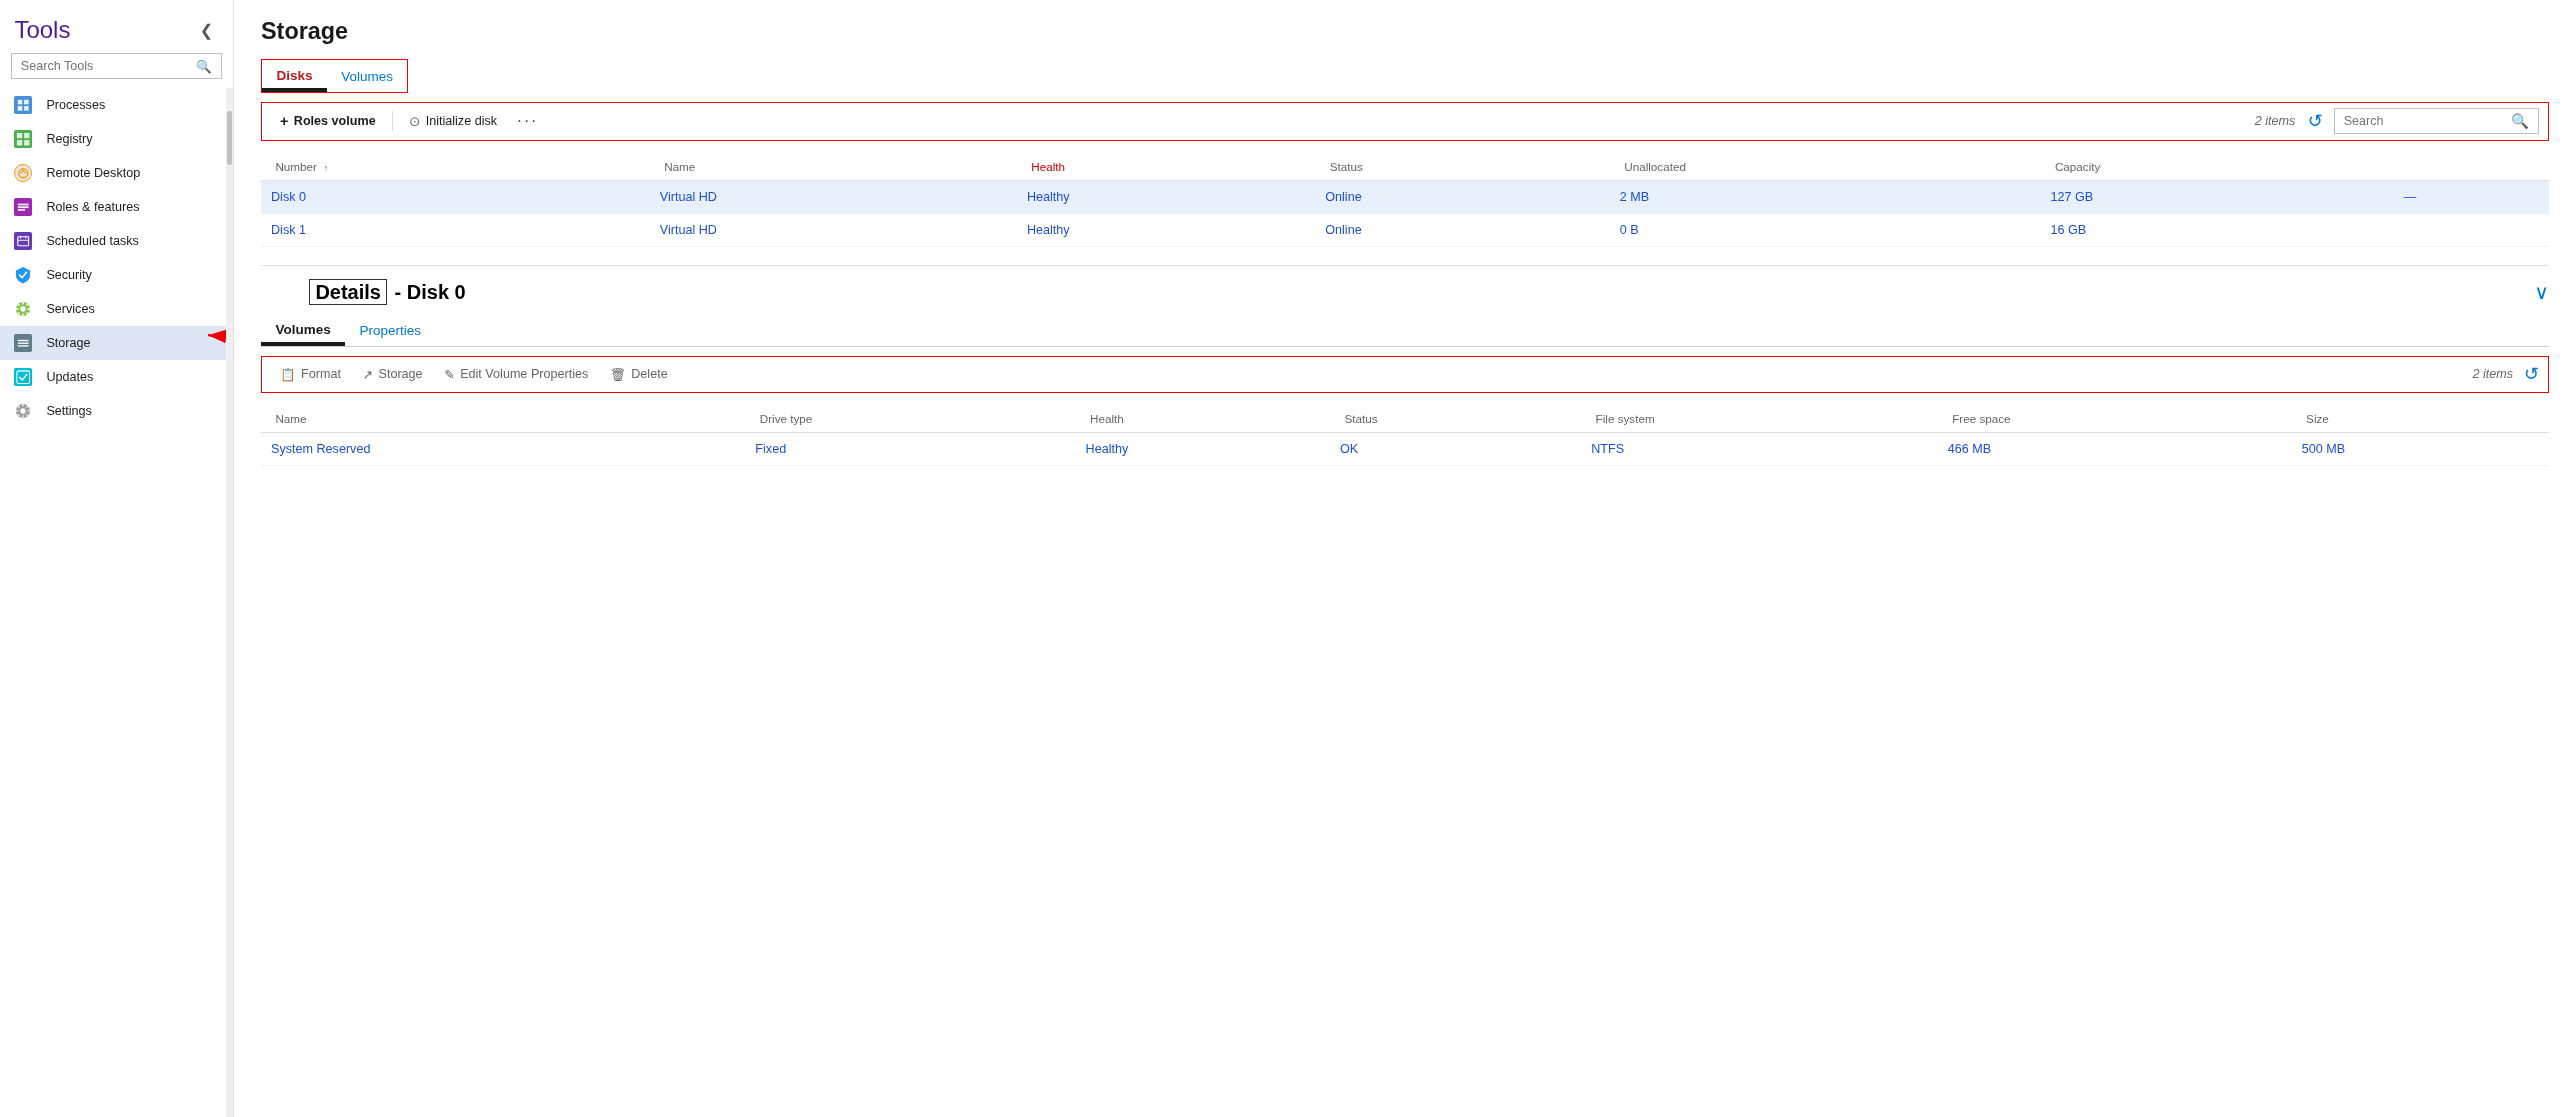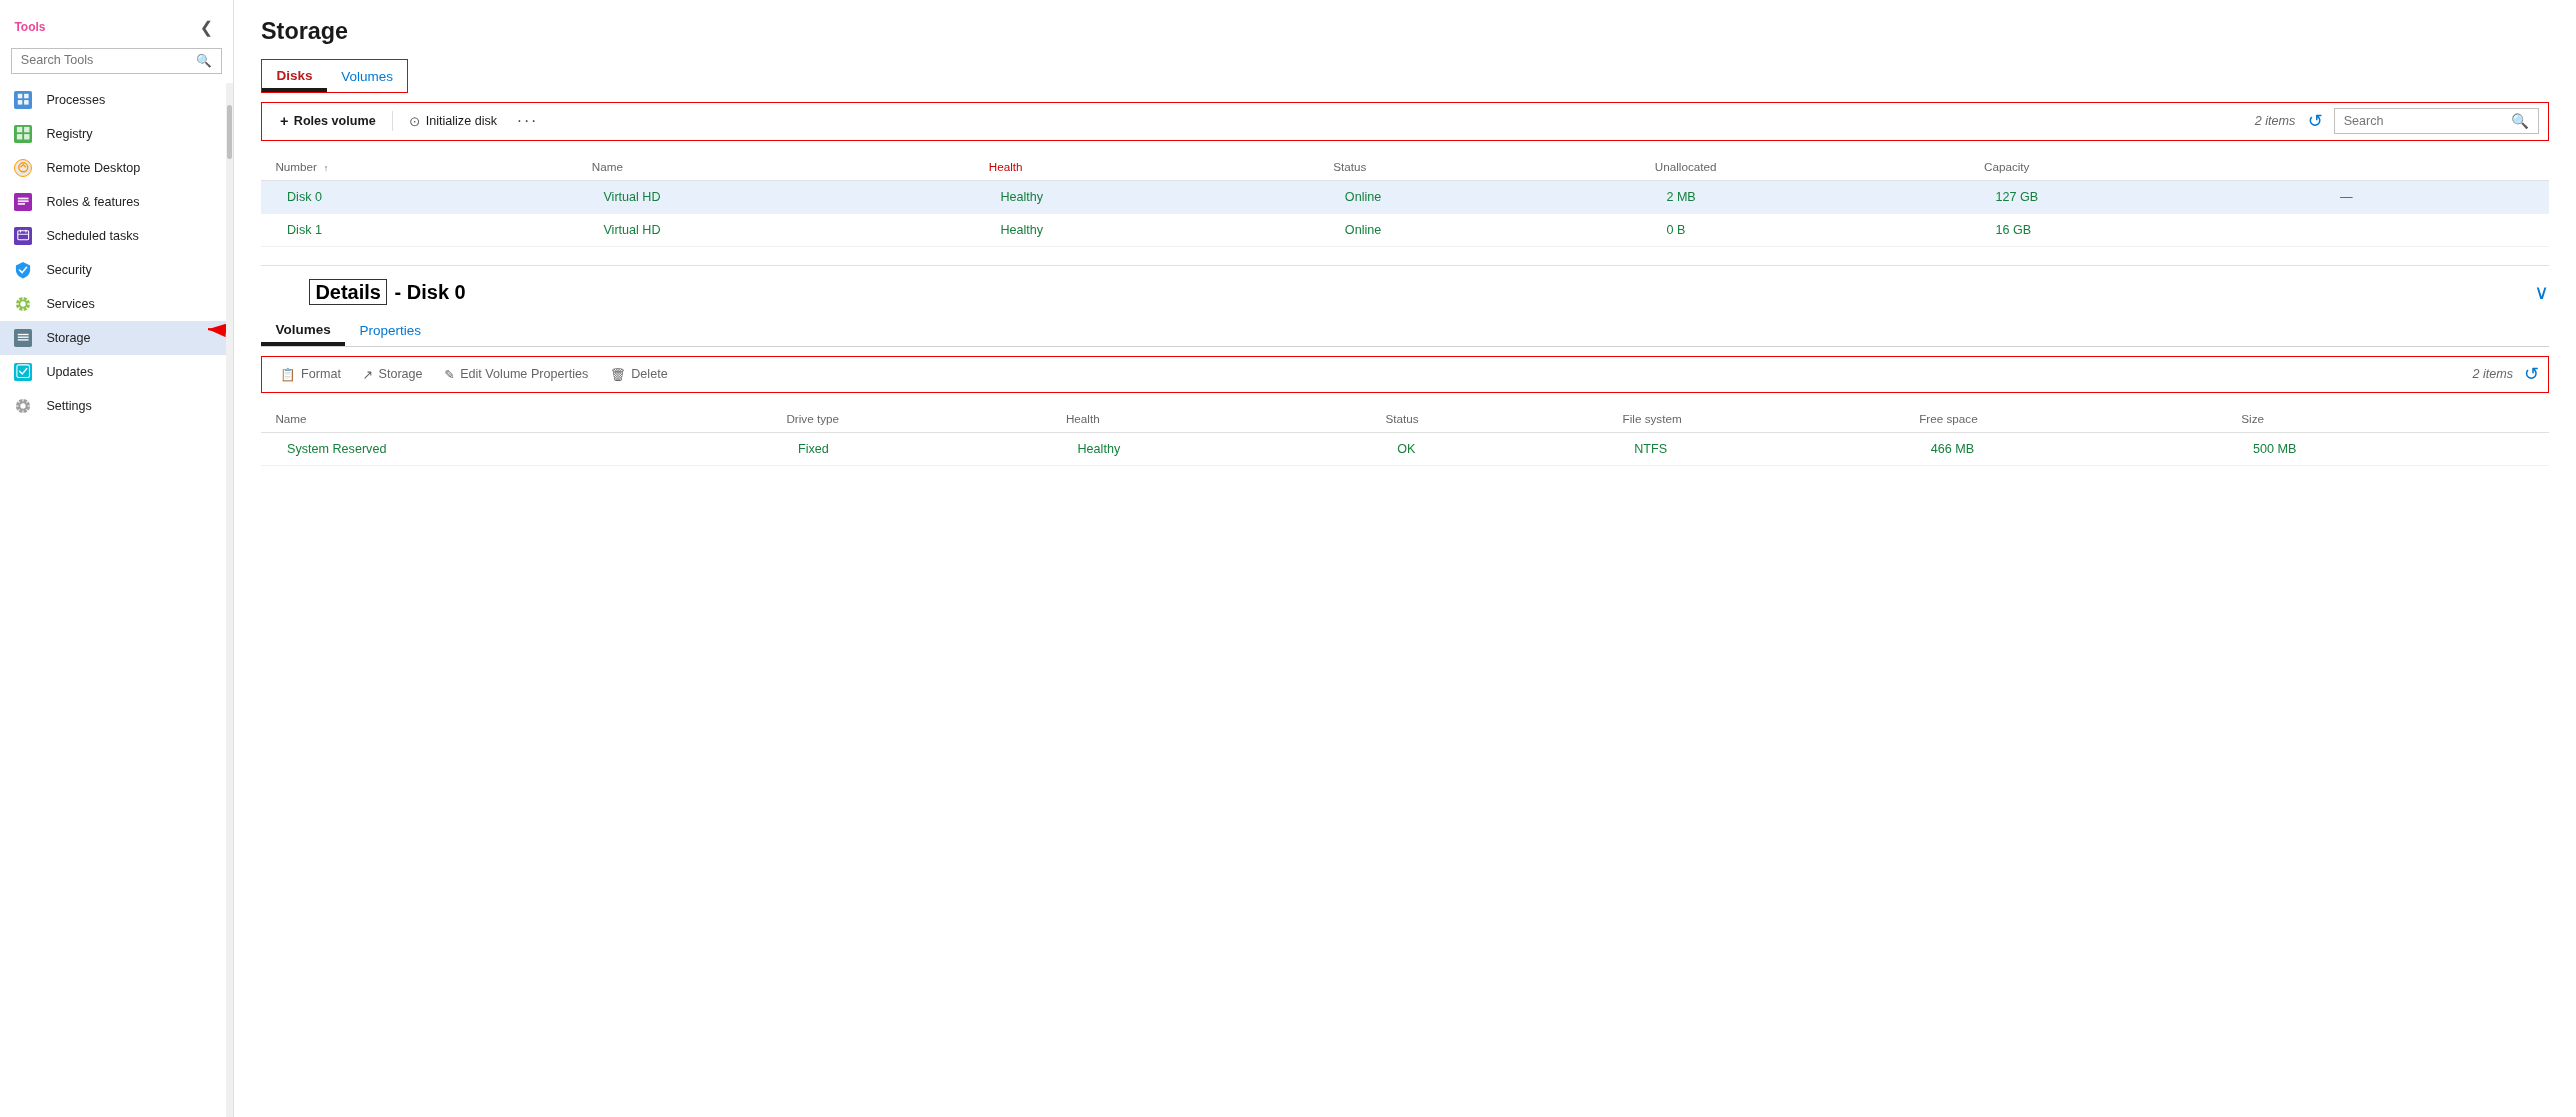--- a/index.html
+++ b/index.html
@@ -22,23 +22,23 @@
       flex-direction: column;
       height: 100%;
     }
     .sidebar-header {
       display: flex;
       align-items: center;
       justify-content: space-between;
       padding: 16px 14.4px 9px 14.4px;
     }
     .sidebar-title {
-      font-size: 12px;
-      font-weight: 700;
-      color: #ec4899;
+      font-size: 24px;
+      font-weight: 400;
+      color: #4c1d95;
     }
     .sidebar-collapse-btn {
       cursor: pointer;
       color: #555;
       font-size: 16px;
       background: none;
       border: none;
       padding: 1.8px 5.4px;
     }
     .search-box {
@@ -153,23 +153,23 @@
       padding: 7.2px 14.4px;
       color: #666;
       font-weight: 400;
       font-size: 11.7px;
       border-bottom: 0.9px solid #e0e0e0;
     }
     .data-table th.sortable {
       cursor: pointer;
     }
     .data-table td {
-      padding: 9px 26px;
-      font-size: 12.6px;
-      color: #15803d;
+      padding: 9px 10px;
+      font-size: 12.6px;
+      color: #1d4ed8;
       border-bottom: 0.9px solid #f0f0f0;
     }
     .data-table tr.selected td {
       background: #e8f0fb;
     }
 
     
     .details-section {
       margin-top: 18px;
       border-top: 1.8px solid #e0e0e0;

